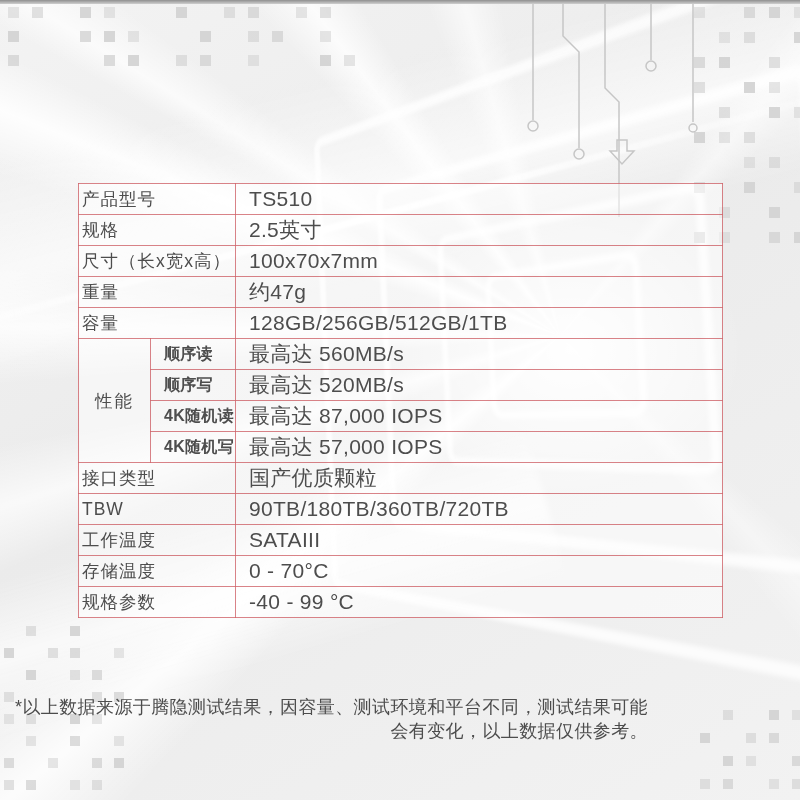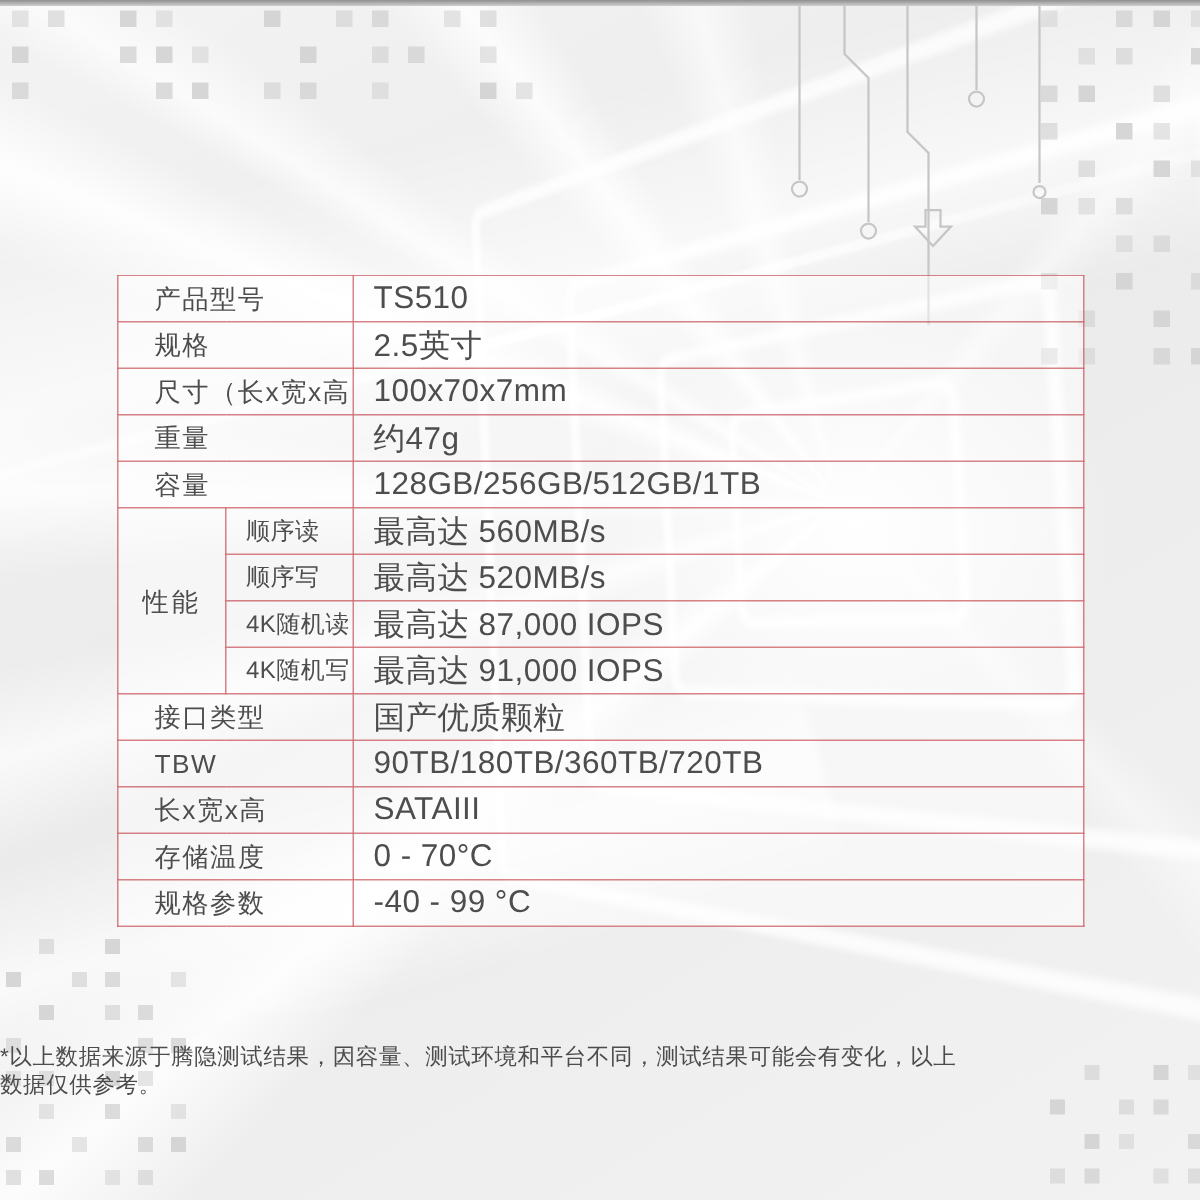--- a/index.html
+++ b/index.html
@@ -47,26 +47,26 @@
   
   .title{position:absolute;left:0;top:84px;width:800px;margin:0;z-index:5;
     text-align:center;font-size:42px;font-weight:bold;font-style:italic;
     letter-spacing:9px;}
   
   .spec{position:absolute;left:78px;top:183px;z-index:5;border-collapse:collapse;
     width:645px;table-layout:fixed;}
   .spec td{border:1px solid rgba(208,100,106,.8);background:rgba(255,255,255,.5);
     height:31px;box-sizing:border-box;padding:0 6px 0 13px;
     font-size:21px;color:#4d4d4d;letter-spacing:.3px;white-space:nowrap;overflow:hidden;}
-  .spec td.lbl{padding-left:24px;font-size:17.5px;letter-spacing:1px;}
+  .spec td.lbl{padding-left:3px;font-size:17.5px;letter-spacing:1px;}
   .spec td.plbl{padding-left:16px;font-size:17.5px;letter-spacing:2px;}
-  .spec td.slbl{font-size:16px;}
+  .spec td.slbl{font-size:16px;font-weight:bold;}
   
   .footnote{position:absolute;left:0;top:695px;width:648px;z-index:5;margin:0;
-    text-align:left;font-size:15px;color:#4c4c4c;letter-spacing:.4px;}
+    text-align:right;font-size:18px;color:#4c4c4c;letter-spacing:.4px;}
 </style>
 </head>
 <body>
 
 <div class="canvas">
 
   <div class="beams"></div>
   <div class="glow"></div>
   <div class="frame f1"></div>
   <div class="frame f2"></div>
@@ -232,32 +232,32 @@
     <tr>
       <td class="slbl">顺序写</td>
       <td>最高达 520MB/s</td>
     </tr>
     <tr>
       <td class="slbl">4K随机读</td>
       <td>最高达 87,000 IOPS</td>
     </tr>
     <tr>
       <td class="slbl">4K随机写</td>
-      <td>最高达 91,000 IOPS</td>
+      <td>最高达 57,000 IOPS</td>
     </tr>
     <tr>
       <td class="lbl" colspan="2">接口类型</td>
       <td>国产优质颗粒</td>
     </tr>
     <tr>
       <td class="lbl" colspan="2">TBW</td>
       <td>90TB/180TB/360TB/720TB</td>
     </tr>
     <tr>
-      <td class="lbl" colspan="2">长x宽x高</td>
+      <td class="lbl" colspan="2">工作温度</td>
       <td>SATAIII</td>
     </tr>
     <tr>
       <td class="lbl" colspan="2">存储温度</td>
       <td>0 - 70°C</td>
     </tr>
     <tr>
       <td class="lbl" colspan="2">规格参数</td>
       <td>-40 - 99 °C</td>
     </tr>

